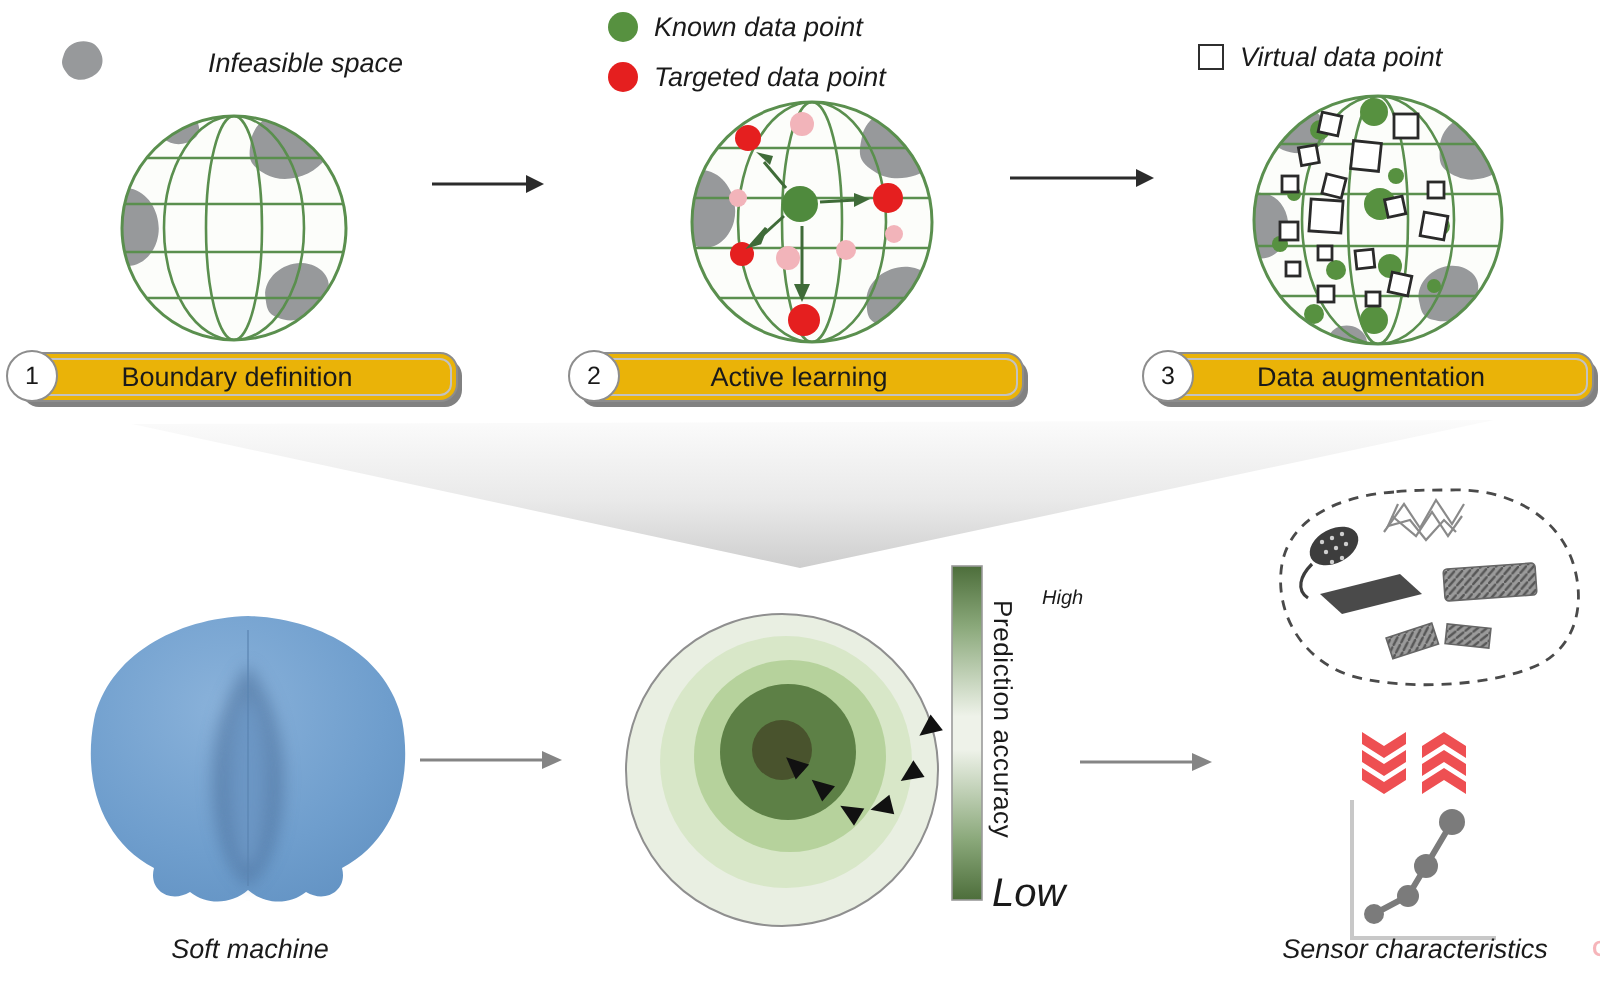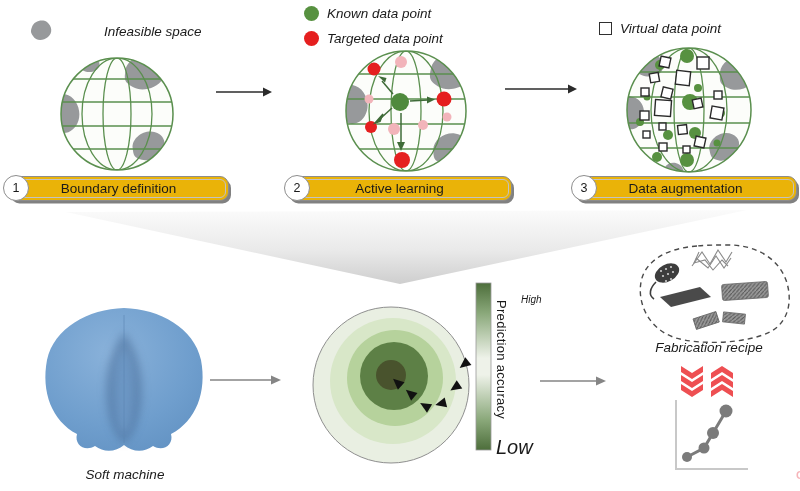--- a/index.html
+++ b/index.html
@@ -318,17 +318,17 @@
 
   <div class="pill" style="left:574px;width:223px;">
     <div class="pill-inner">Data augmentation</div>
   </div>
   <div class="pill-num" style="left:571px;">3</div>
 
   <div class="label" style="left:496px;top:294px;font-size:10px;margin-left:25px;">High</div>
   <div class="vtext" style="left:494px;top:300px;height:140px;">Prediction accuracy</div>
   <div class="label" style="left:496px;top:436px;font-size:20px;">Low</div>
 
-  <div class="label center" style="left:630px;top:341px;width:158px;">Fabrication recipe</div>
   <div class="label center" style="left:40px;top:468px;width:170px;">Soft machine</div>
+  <div class="label center" style="left:615px;top:468px;width:185px;">Sensor characteristics</div>
   <div class="watermark" style="left:796px;top:469px;">COM</div>
 
 </div>
 
 </body></html>

